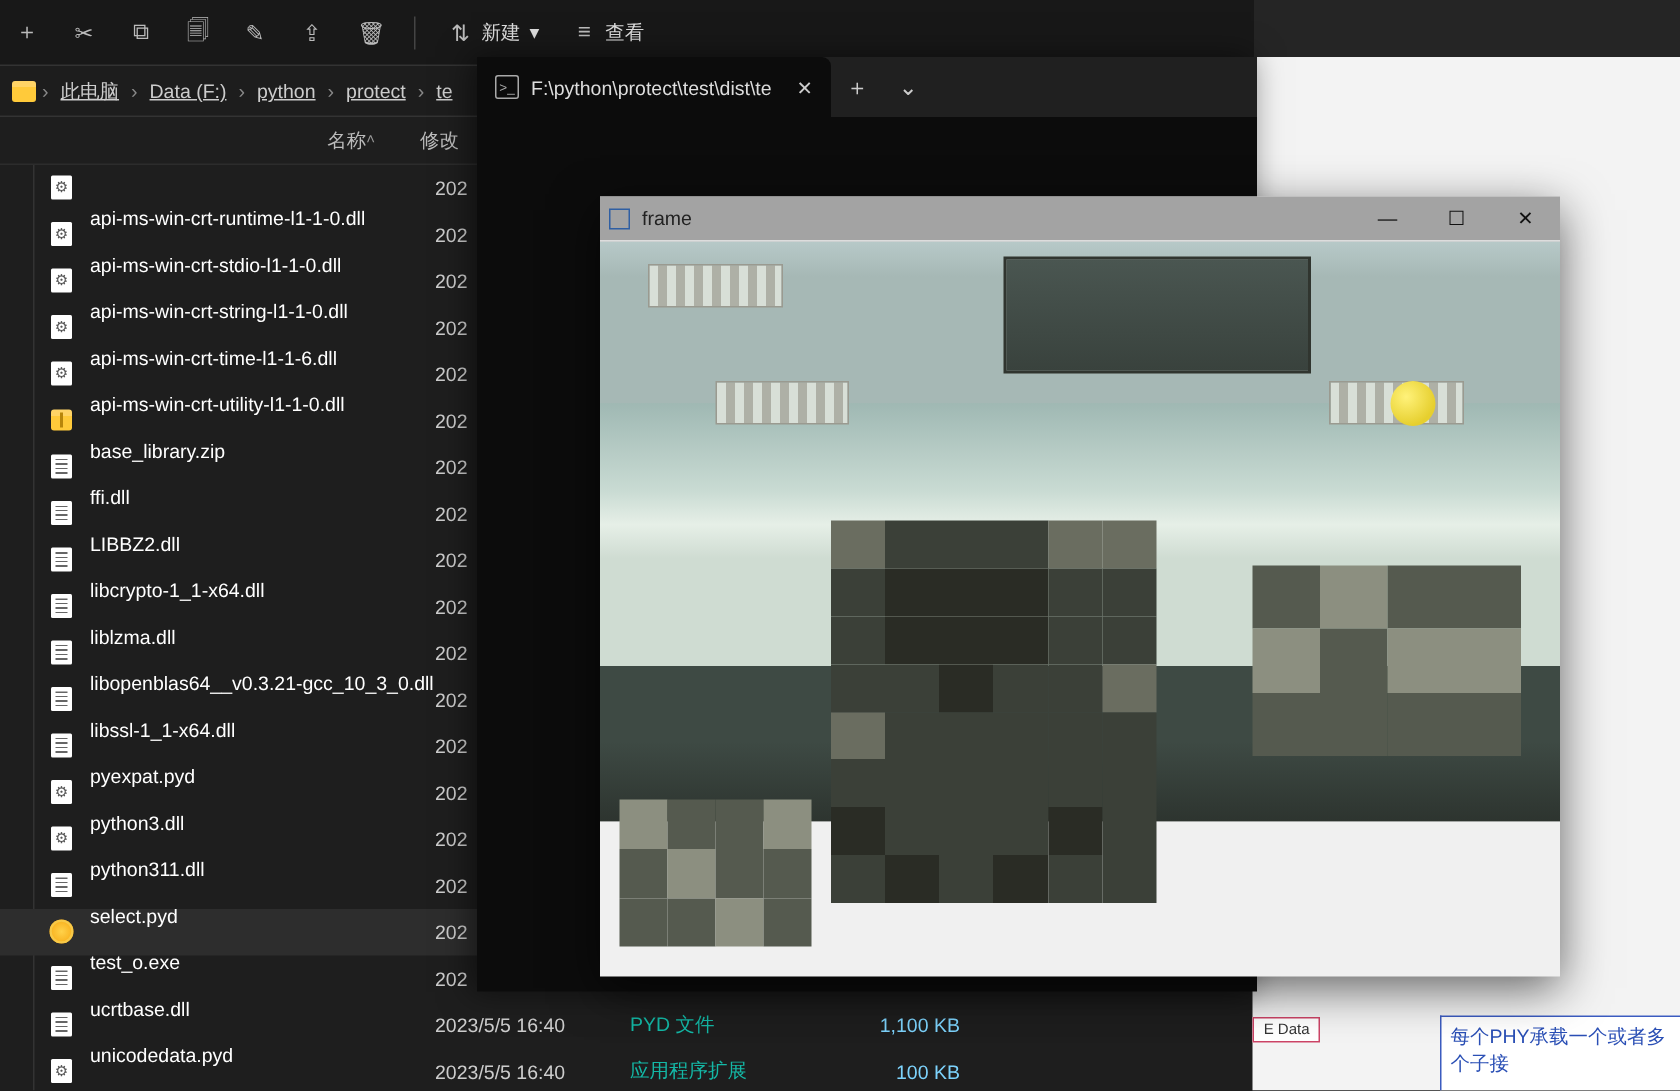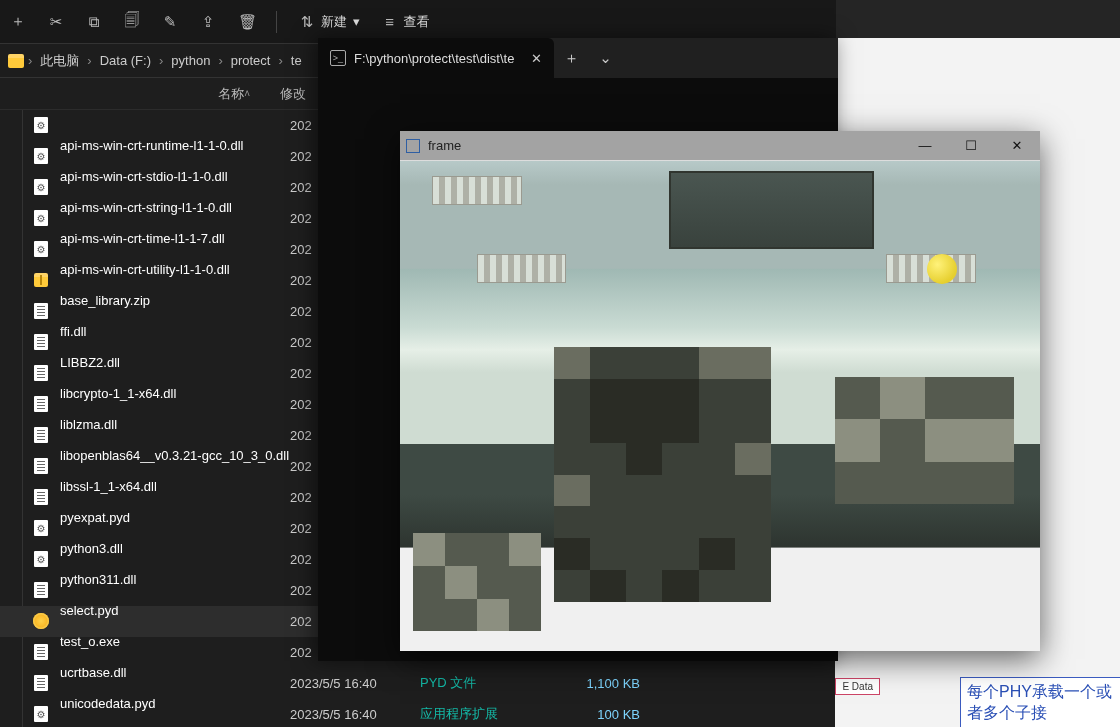--- a/index.html
+++ b/index.html
@@ -36,21 +36,21 @@
   align-items: center;
   padding-left: 8px;
   gap: 4px;
   color: #ccc;
 }
 .breadcrumb .folder-icon {
   width: 16px; height: 14px;
   background: linear-gradient(#ffd466 30%, #ffca3a 30%);
   border-radius: 2px;
 }
-.breadcrumb .crumb { padding: 0 4px; }
+.breadcrumb .crumb { padding: 0 4px; text-decoration: underline; }
 .breadcrumb .sep { color: #888; }
 
 
 .cols-header {
   height: 32px;
   background: #1e1e1e;
   border-bottom: 1px solid #2c2c2c;
   display: flex;
   align-items: center;
   color: #bbb;
@@ -224,21 +224,21 @@
 .side-right-thin {
   position:absolute; right:0; top:38px; width:285px; bottom:0;
   background:#f3f3f3;
   z-index:1;
 }
 .phybox {
   position:absolute; right:0; bottom:0; width:160px; height:50px;
   background:#fff;
   border-left:1px solid #3b5bbf;
   border-top:1px solid #3b5bbf;
-  color:#2a4fb5; font-size:16px;
+  color:#2a4fb5; font-size:13px;
   padding:4px 6px;
   z-index:3;
   overflow:hidden;
 }
 .shimbox {
   position:absolute; right:240px; bottom:32px;
   background:#fff; border:1px solid #c46; color:#333;
   font-size:10px; padding:2px 6px;
   z-index:3;
 }
@@ -317,21 +317,21 @@
       </div>
       <div class="fname">api-ms-win-crt-string-l1-1-0.dll</div>
       <div class="fdate">202</div>
       <div class="ftype"></div>
       <div class="fsize"></div>
     </div>
     <div class="row">
       <div class="icon">
         <div class="ic-page gear"></div>
       </div>
-      <div class="fname">api-ms-win-crt-time-l1-1-7.dll</div>
+      <div class="fname">api-ms-win-crt-time-l1-1-6.dll</div>
       <div class="fdate">202</div>
       <div class="ftype"></div>
       <div class="fsize"></div>
     </div>
     <div class="row">
       <div class="icon">
         <div class="ic-page gear"></div>
       </div>
       <div class="fname">api-ms-win-crt-utility-l1-1-0.dll</div>
       <div class="fdate">202</div>

